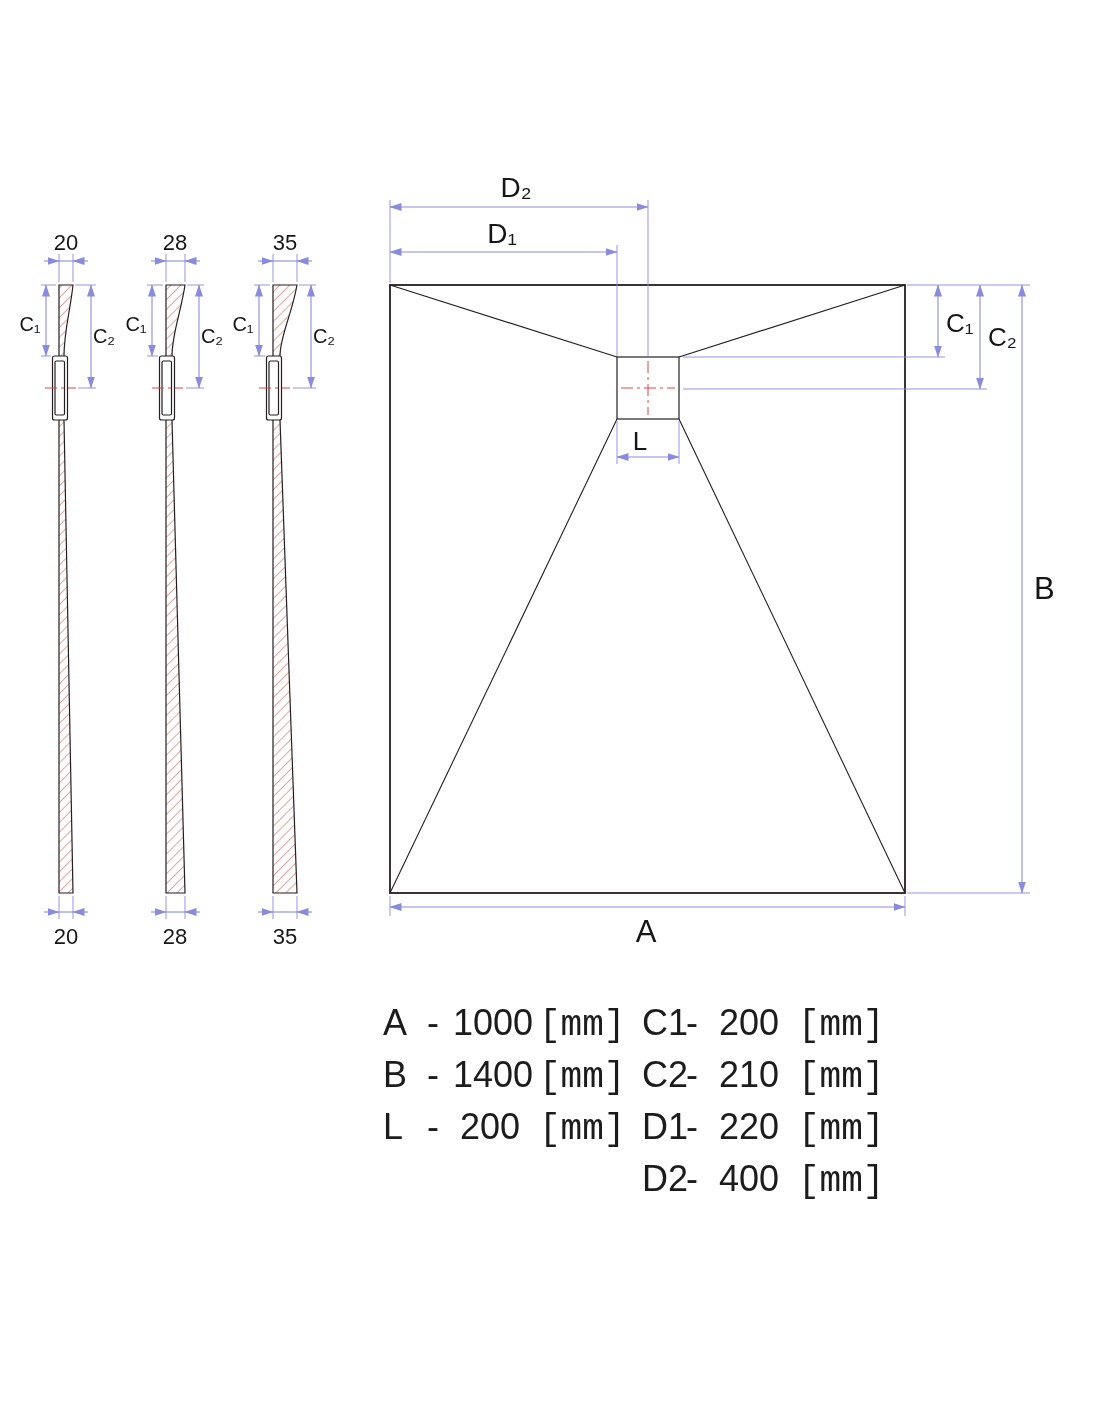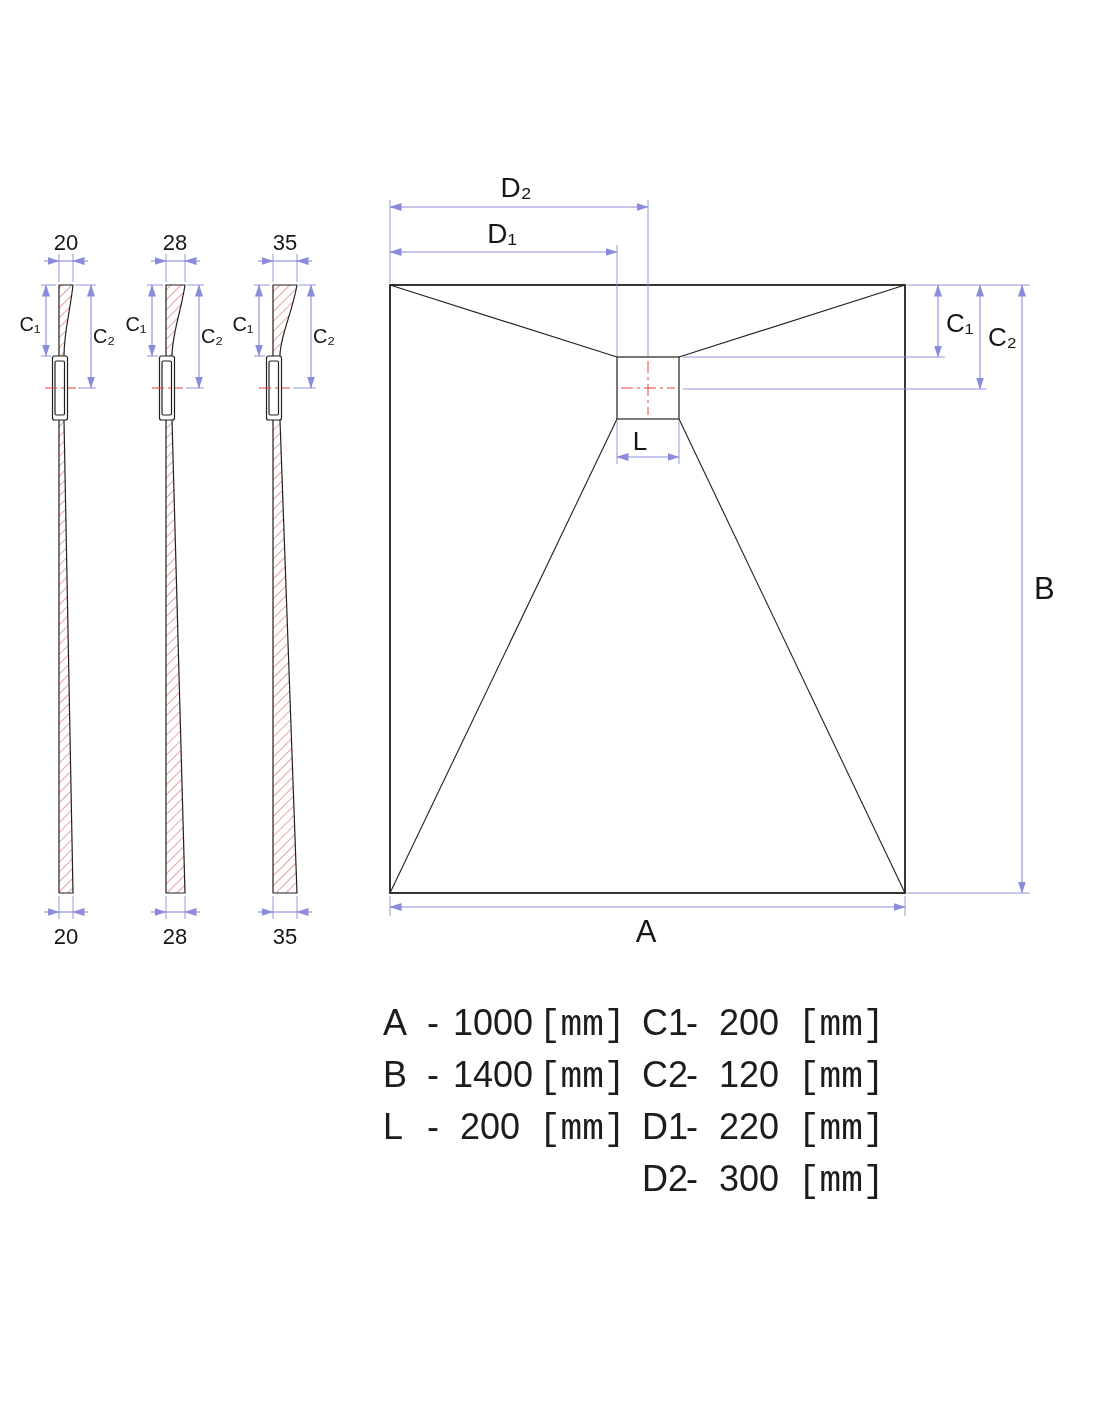--- a/index.html
+++ b/index.html
@@ -219,30 +219,30 @@
 <div class="legend-col legend-col-right">
   <div class="legend-row">
     <span class="lg-name">C1</span>
     <span class="lg-dash">-</span>
     <span class="lg-val">200</span>
     <span class="lg-unit">[mm]</span>
   </div>
   <div class="legend-row">
     <span class="lg-name">C2</span>
     <span class="lg-dash">-</span>
-    <span class="lg-val">120</span>
+    <span class="lg-val">210</span>
     <span class="lg-unit">[mm]</span>
   </div>
   <div class="legend-row">
     <span class="lg-name">D1</span>
     <span class="lg-dash">-</span>
     <span class="lg-val">220</span>
     <span class="lg-unit">[mm]</span>
   </div>
   <div class="legend-row">
     <span class="lg-name">D2</span>
     <span class="lg-dash">-</span>
-    <span class="lg-val">300</span>
+    <span class="lg-val">400</span>
     <span class="lg-unit">[mm]</span>
   </div>
 </div>
 
 </div>
 
 </body></html>

